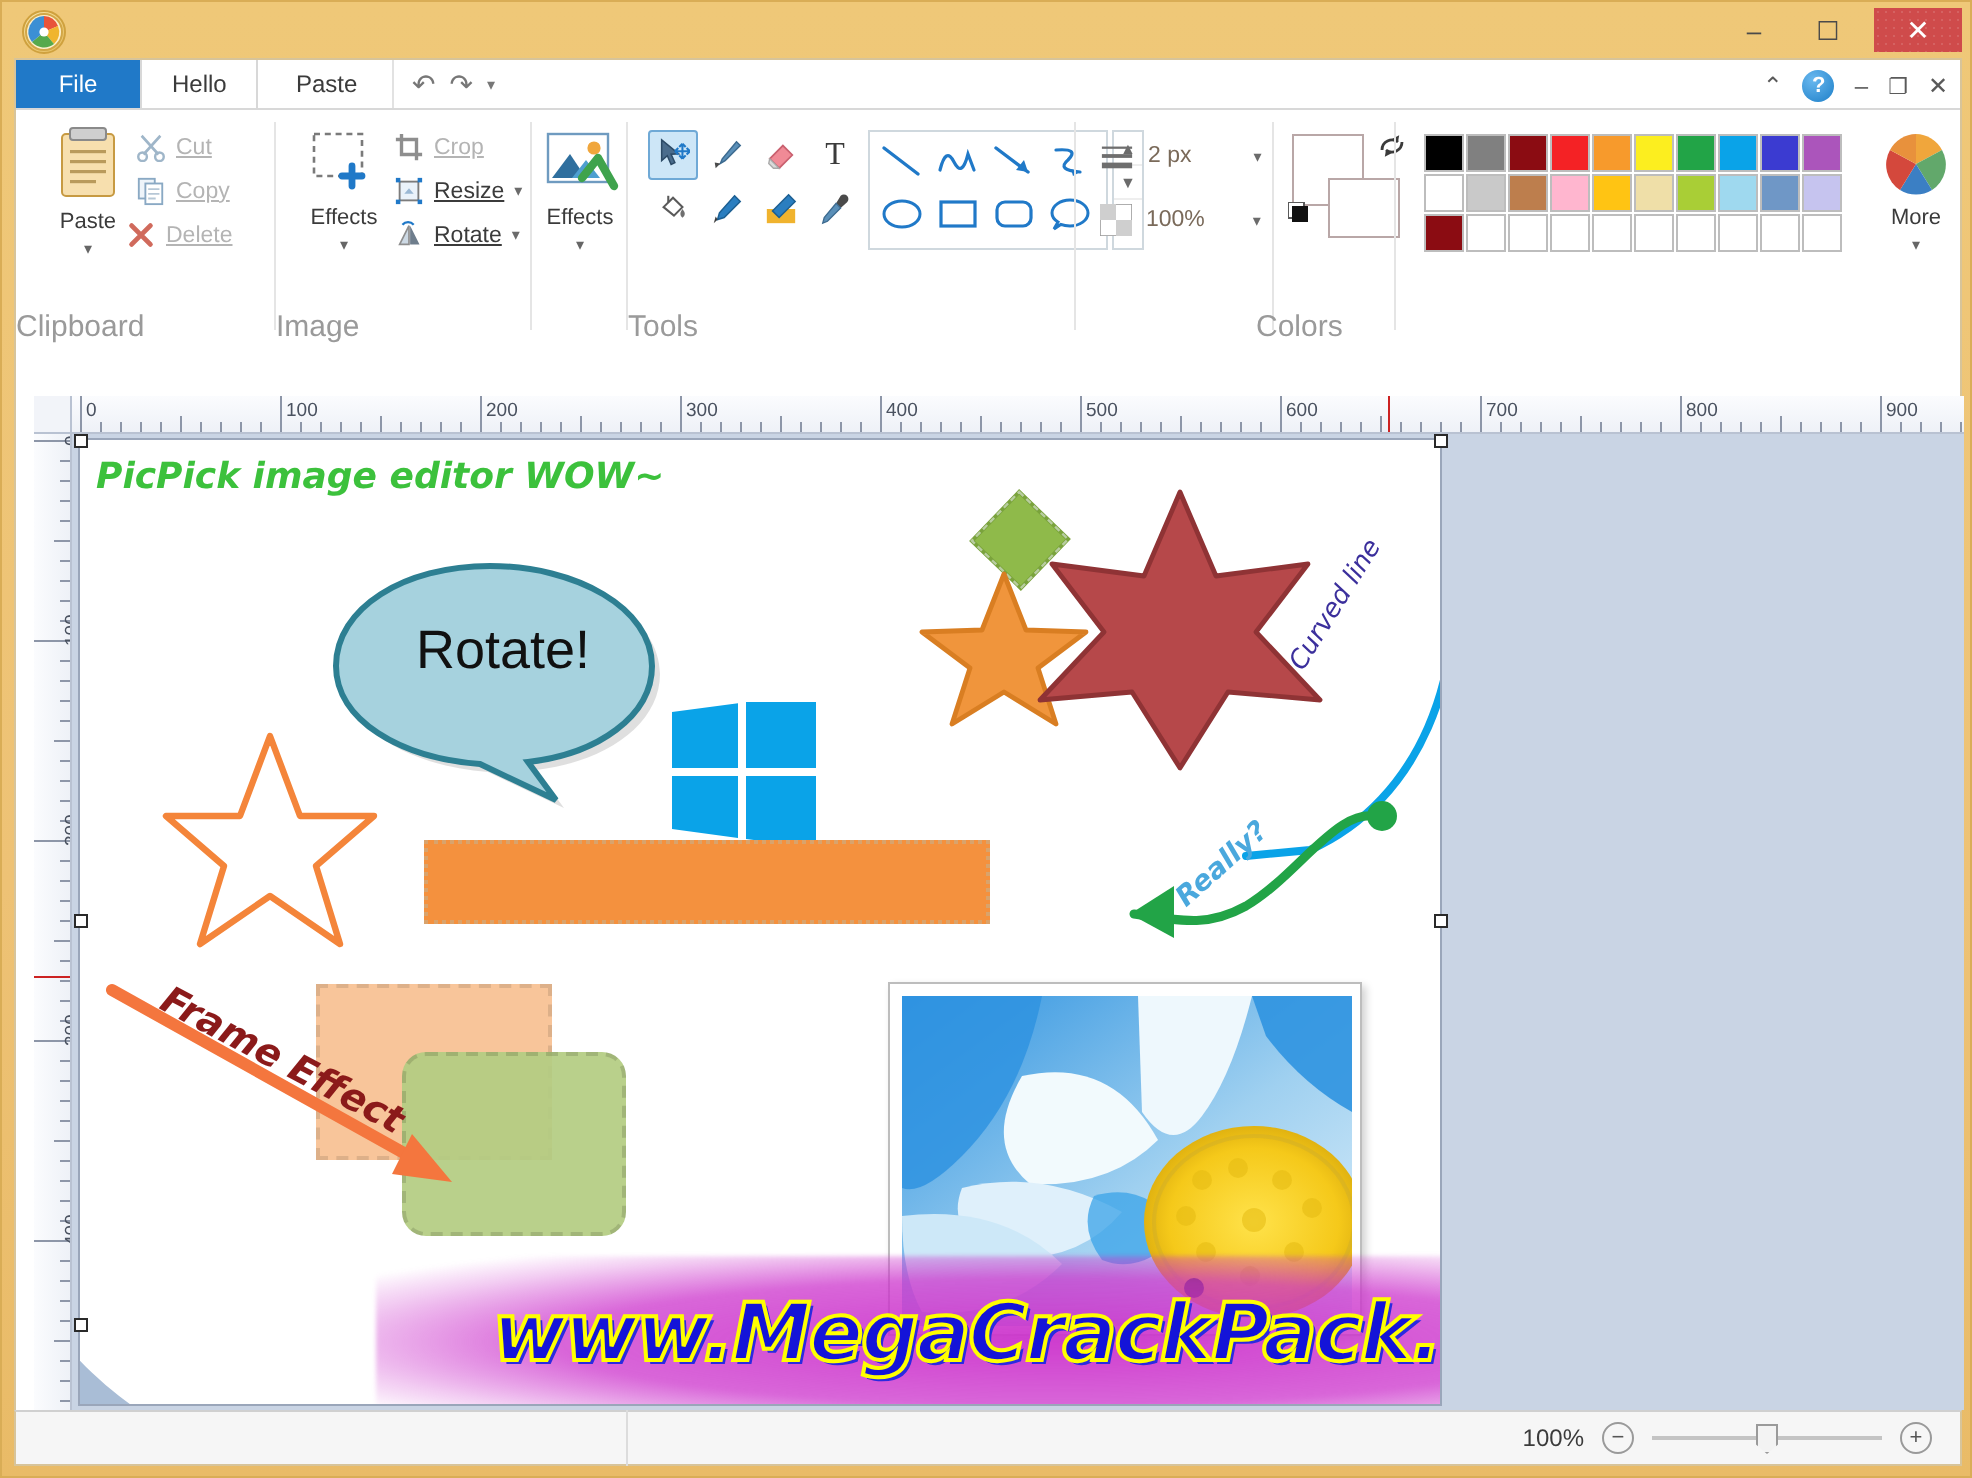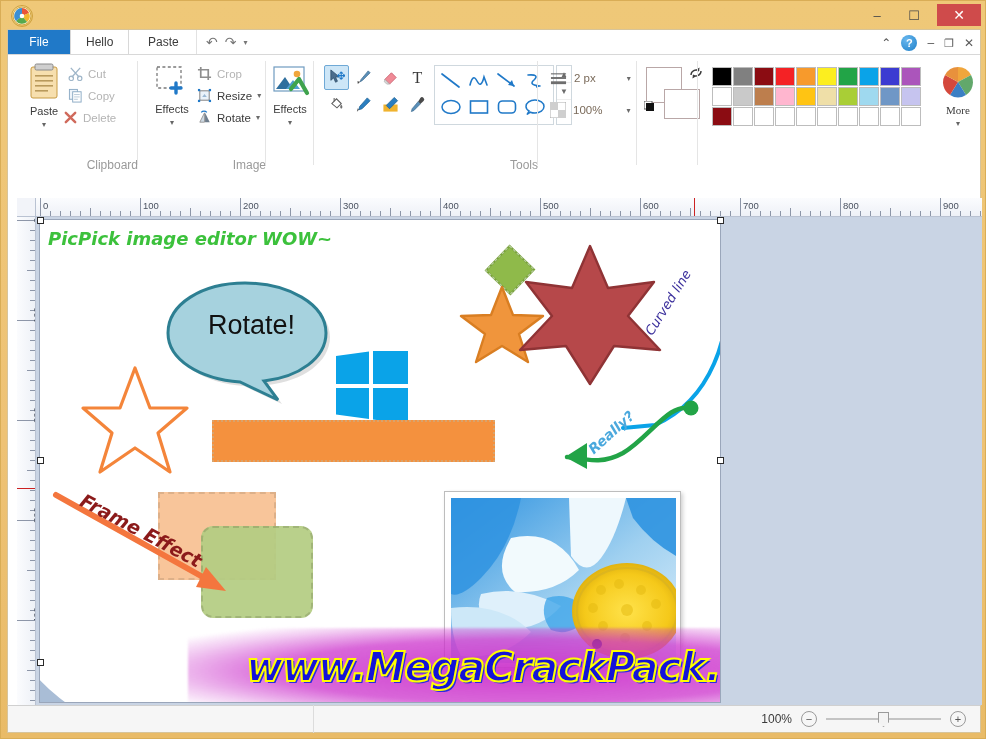--- a/index.html
+++ b/index.html
@@ -65,29 +65,29 @@
     background: radial-gradient(circle at 35% 30%, #69b8ef, #1d7fc8);
     color:#fff; font-size:11px; font-weight:bold; text-align:center; line-height:16px;
   }
   #ribbon-body {
     position:absolute; left:0; top:24px; width:100%; height:120px;
     background:#fff; border-top:1px solid #d8d8d8;
   }
   .rgroup { position:absolute; top:0; height:120px; }
   .rgroup-sep { position:absolute; top:6px; width:1px; height:104px; background:#e5e5e5; }
   .rgroup-label {
-    position:absolute; bottom:3px; left:0; width:100%; text-align:right;
-    font-size:12px; color:#9a9a9a;
+    position:absolute; bottom:3px; left:0; width:100%; text-align:left;
+    font-size:15px; color:#9a9a9a;
   }
   
   .bigbtn { position:absolute; text-align:center; width:56px; }
   .bigbtn .lbl { font-size:11px; color:#3b3b3b; display:block; margin-top:1px;}
   .bigbtn .arw { font-size:8px; color:#666; display:block; margin-top:3px;}
   .smrow { position:absolute; display:flex; align-items:center; gap:5px; font-size:11.5px; }
-  .smrow .txt { color:#3b3b3b; }
+  .smrow .txt { color:#3b3b3b;text-decoration:underline; }
   .smrow.dim .txt { color:#b4b4b4; }
   .dd { font-size:8px; color:#6b6b6b; }
   
   .toolgrid { position:absolute; display:grid; grid-template-columns:repeat(4,25px); grid-auto-rows:25px; gap:2px;}
   .tcell {
     width:25px; height:25px; display:flex; align-items:center; justify-content:center;
     border:1px solid transparent; border-radius:2px;
   }
   .tcell.sel { background:#cde6f7; border-color:#6fa9d6; }
   .shapebox {
@@ -483,31 +483,32 @@
             <div class="sw" style="background: rgb(255, 255, 255);"></div>
             <div class="sw" style="background: rgb(255, 255, 255);"></div>
             <div class="sw" style="background: rgb(255, 255, 255);"></div>
             <div class="sw" style="background: rgb(255, 255, 255);"></div>
             <div class="sw" style="background: rgb(255, 255, 255);"></div>
             <div class="sw" style="background: rgb(255, 255, 255);"></div>
             <div class="sw" style="background: rgb(255, 255, 255);"></div>
             <div class="sw" style="background: rgb(255, 255, 255);"></div>
             <div class="sw" style="background: rgb(255, 255, 255);"></div>
           </div>
-        <div class="bigbtn" style="left:232px; top:10px;font-family:Liberation Serif, serif;">
+        <div class="bigbtn" style="left:232px; top:10px;">
           <svg width="34" height="34" viewBox="0 0 34 34">
             <path d="M17 17 L17 2 A15 15 0 0 1 30 10 Z" fill="#f0a63c"></path>
             <path d="M17 17 L30 10 A15 15 0 0 1 25 30 Z" fill="#62a86b"></path>
             <path d="M17 17 L25 30 A15 15 0 0 1 9 30 Z" fill="#3b7fc4"></path>
             <path d="M17 17 L9 30 A15 15 0 0 1 4 10 Z" fill="#d4483c"></path>
             <path d="M17 17 L4 10 A15 15 0 0 1 17 2 Z" fill="#e8913c"></path>
           </svg>
           <span class="lbl">More</span>
           <span class="arw">▾</span>
         </div>
+        <div class="rgroup-label" style="left:-70px; width:284px;">Colors</div>
       </div>
 
     </div>
   </div>
 
   <div id="doctabs">
     <div id="doctab">
       <span class="sq"></span>
       <span>Image 1</span>
       <span class="cl">✕</span>

